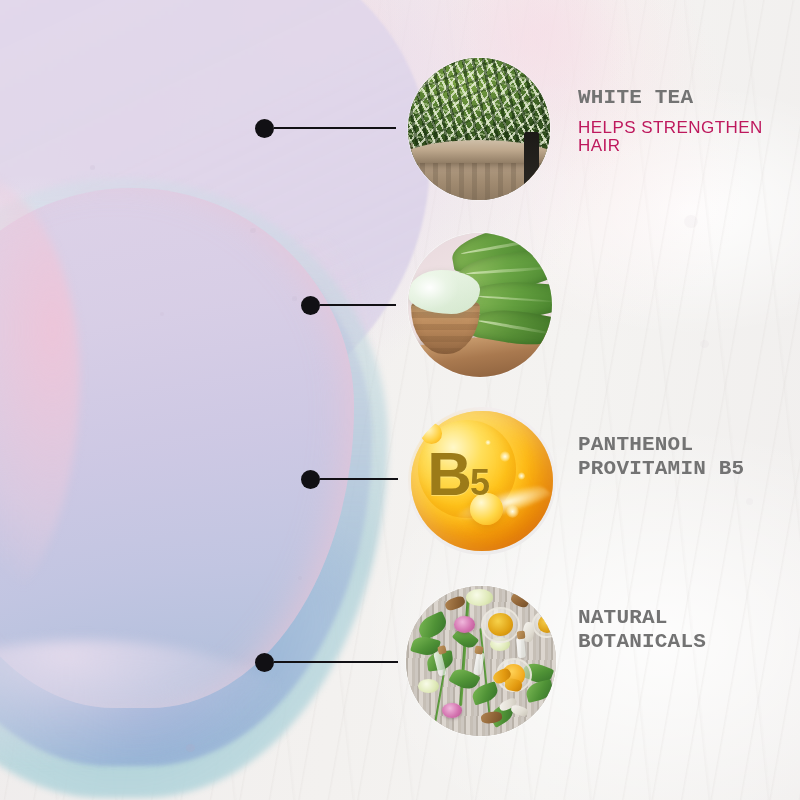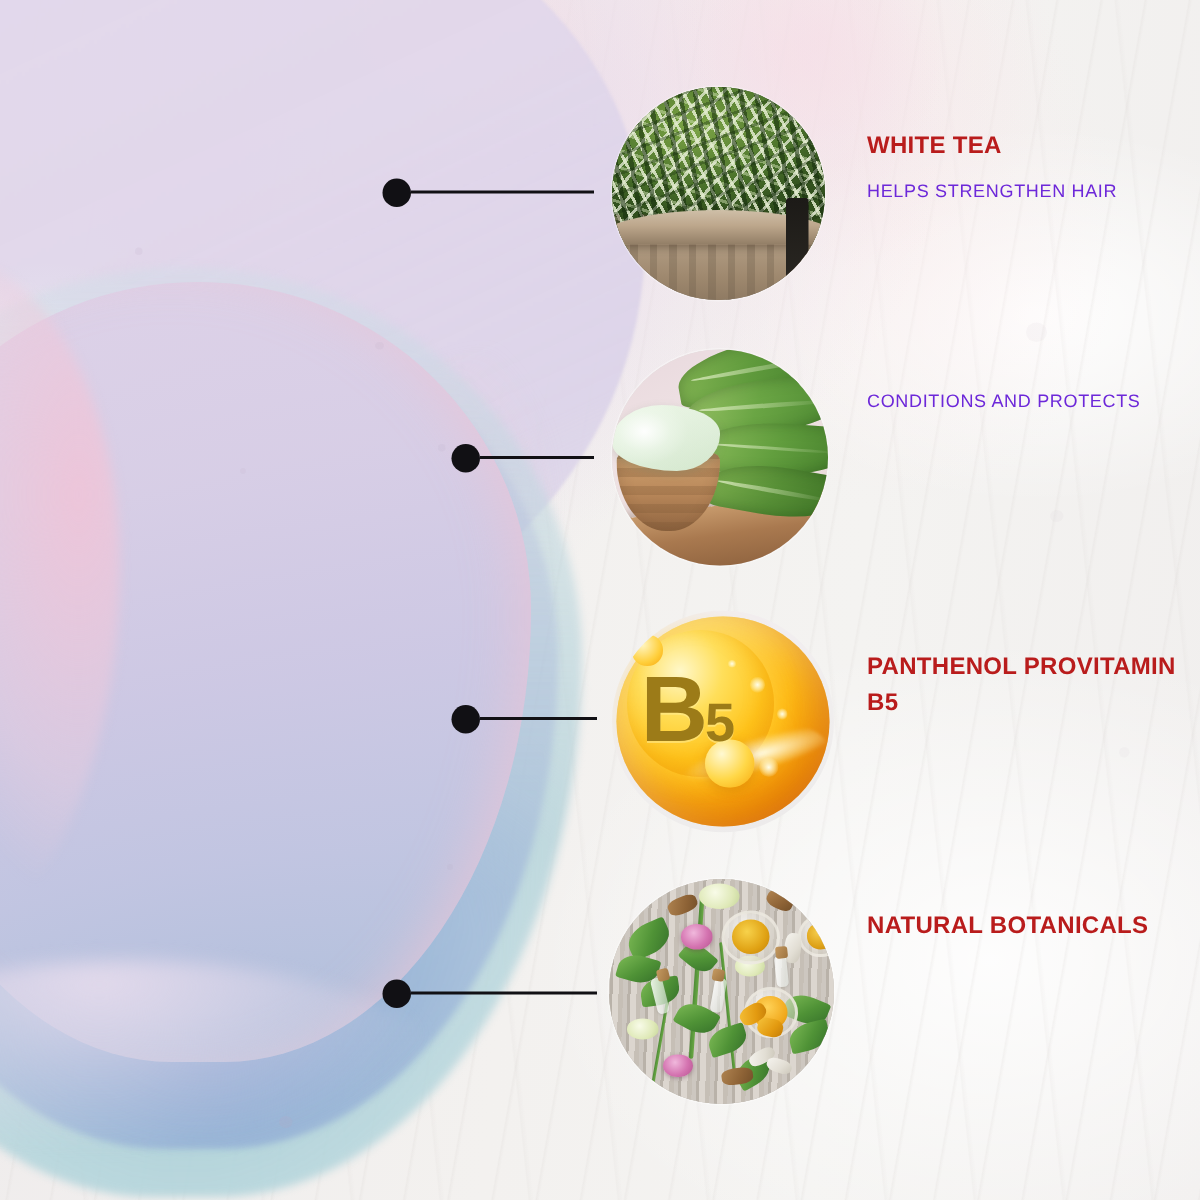--- a/index.html
+++ b/index.html
@@ -185,32 +185,33 @@
     text-decoration: underline;
   }
 
   .text-col {
     position: absolute;
     left: 578px;
     width: 215px;
   }
   .ing-title {
     font-weight: bold;
-    font-size: 16px;
+    font-size: 21px;
     line-height: 24px;
     letter-spacing: .2px;
-    color: #b91c1c;
+    color: #737373;
     margin: 0 0 9px 0;
     text-transform: uppercase;
+    font-family: Liberation Mono, monospace;
   }
   .ing-desc {
-    font-size: 12px;
+    font-size: 17px;
     line-height: 17.5px;
     letter-spacing: .45px;
-    color: #6d28d9;
+    color: #be185d;
     margin: 0;
     text-transform: uppercase;
   }
 
   
   .tea-bg { position: absolute; inset: 0; background: linear-gradient(180deg,#2e4a20 0%, #3d5a26 40%, #6d6256 70%, #8d8175 100%); }
   .tea-leaves {
     position: absolute; left: -6%; top: -6%; width: 112%; height: 82%;
     background:
       repeating-linear-gradient(62deg, rgba(226,235,206,.85) 0 2px, rgba(120,156,74,0) 2px 7px),
@@ -460,21 +461,20 @@
           <span class="aloe-leaf-spine"></span>
         </div>
       <div class="aloe-leaf l4">
           <span class="aloe-leaf-spine"></span>
         </div>
       <div class="aloe-bowl"></div>
       <div class="aloe-gel"></div>
     </div>
 
     <div class="text-col" style="top:-46px;">
-      <p class="ing-desc">CONDITIONS AND PROTECTS</p>
     </div>
   </div>
 
   <div class="row" style="top:479px;">
     <div class="dot" style="left:301px;"></div>
     <div class="leader" style="left:320px; width:78px;"></div>
 
     <div class="thumb" style="left:408px; top:-72px; width:148px; height:148px; background:transparent;">
       <div class="b5-bg"></div>
       <div class="b5-sphere"></div>

